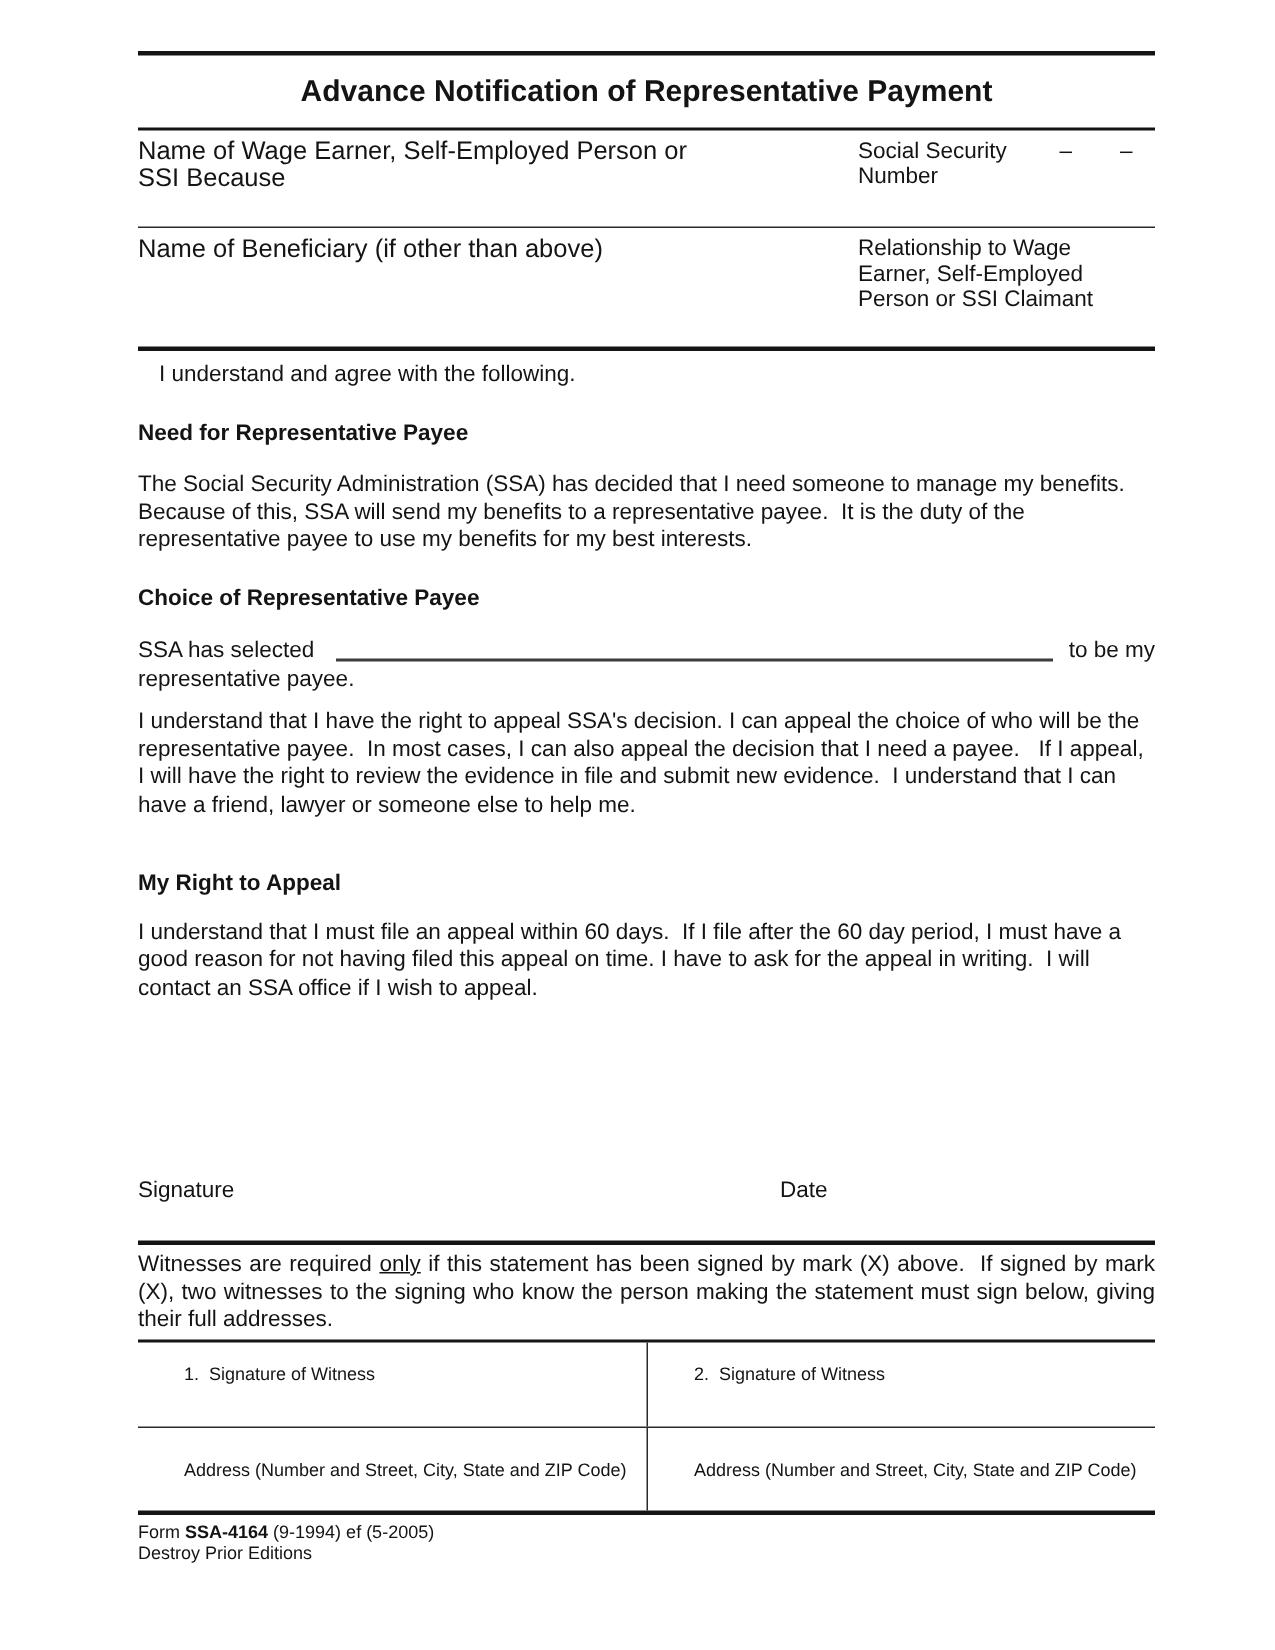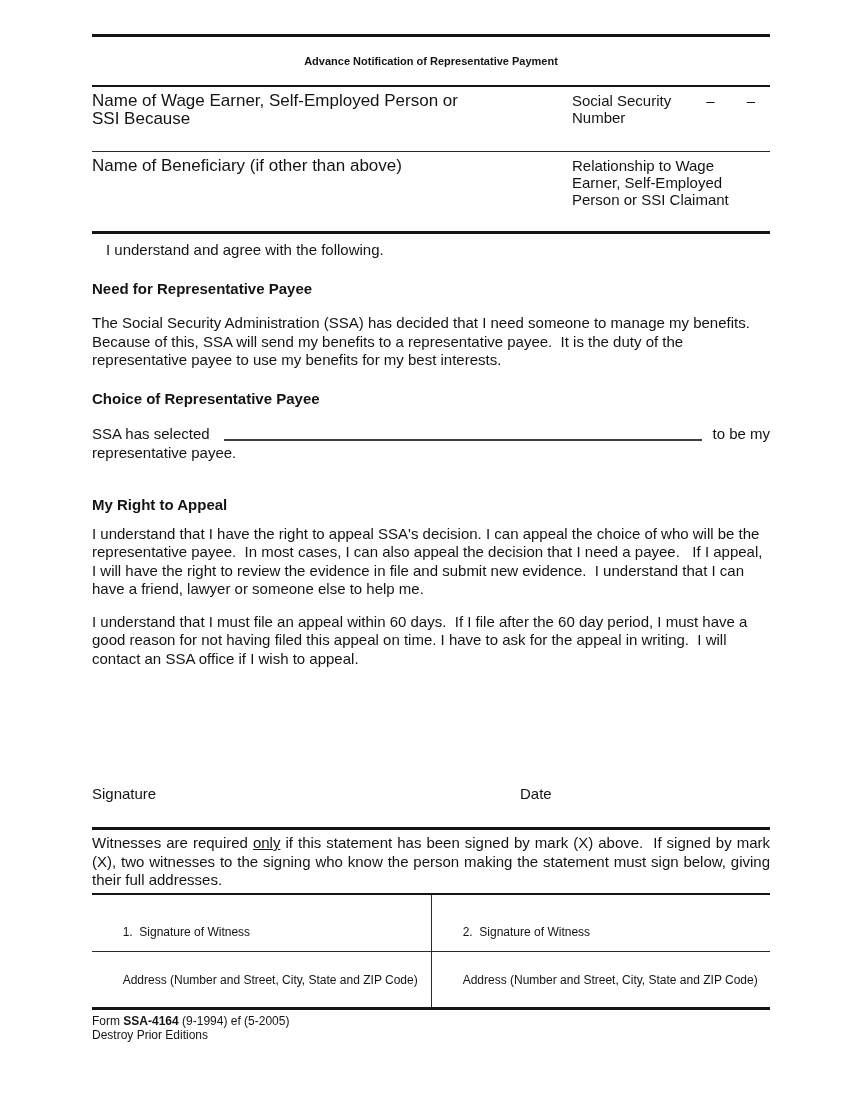--- a/index.html
+++ b/index.html
@@ -12,21 +12,21 @@
     color: #141414;
     padding: 0 80px 0 92px;
     overflow: hidden;
   }
   .rule { border: 0; border-top: 2px solid #141414; margin: 0; }
   .rule-3 { border-top-width: 3px; }
   .rule-15 { border-top-width: 1.5px; border-top-color: #2a2a2a; }
   .mt34 { margin-top: 34px; }
 
   .title {
-    font-size: 11px; font-weight: bold; text-align: center;
+    font-size: 20px; font-weight: bold; text-align: center;
     line-height: 22px; margin-top: 13px; margin-bottom: 13px;
   }
 
   .hrow { display: flex; justify-content: space-between; }
   .hrow1 { height: 64px; padding-top: 5px; }
   .hrow2 { height: 79px; padding-top: 5px; }
   .cell-left { width: 440px; font-size: 17px; line-height: 18px; }
   .cell-right { width: 198px; font-size: 15px; line-height: 17px; }
   .ssn-col { display: flex; flex-direction: row; justify-content: space-between; padding-bottom: 2px; }
   .ssn-dashes { text-align: center; white-space: pre; font-size: 15px; letter-spacing: 1px; padding-right: 14px; }
@@ -57,21 +57,21 @@
 
   .hr-sign-sep { margin-top: 25px; }
 
   .witness-note { margin-top: 4px; text-align: justify; width: 678px; }
   .witness-note .u { text-decoration: underline; }
 
   .wtable { margin-top: 3px; border-top: 2px solid #141414; border-bottom: 3px solid #141414; width: 678px; }
   .wrow { display: flex; }
   .wrow-sig { height: 57px; border-bottom: 1.5px solid #2a2a2a; }
   .wrow-addr { height: 55px; }
-  .wcell { flex: 1; font-size: 12px; line-height: 14px; padding: 16px 8px 0 4px; white-space: pre-wrap; }
+  .wcell { flex: 1; font-size: 12px; line-height: 14px; padding: 0 8px 0 4px; white-space: pre-wrap; }
   .wcell-l { width: 340px; flex: none; border-right: 1.5px solid #2a2a2a; }
   .wrow-addr .wcell { padding-top: 7px; }
 
   .footer { margin-top: 4px; font-size: 12px; line-height: 14px; }
   .footer b { font-weight: bold; }
 </style>
 </head>
 <body>
 
 <div class="page">
@@ -116,22 +116,22 @@
   <p class="bodytext sect-h h-choice">Choice of Representative Payee</p>
   <div class="fill-wrap">
     <div class="fill-line">
       <span class="pre">SSA has selected</span>
       <span class="blank"></span>
       <span class="pre">to be my</span>
     </div>
     <div class="bodytext">representative payee.</div>
   </div>
 
+  <p class="bodytext para2">I understand that I have the right to appeal SSA's decision. I can appeal the choice of who will be the representative payee.  In most cases, I can also appeal the decision that I need a payee.   If I appeal, I will have the right to review the evidence in file and submit new evidence.  I understand that I can have a friend, lawyer or someone else to help me.</p>
   <p class="bodytext sect-h h-appeal">My Right to Appeal</p>
-  <p class="bodytext para2">I understand that I have the right to appeal SSA's decision. I can appeal the choice of who will be the representative payee.  In most cases, I can also appeal the decision that I need a payee.   If I appeal, I will have the right to review the evidence in file and submit new evidence.  I understand that I can have a friend, lawyer or someone else to help me.</p>
   <p class="bodytext para3">I understand that I must file an appeal within 60 days.  If I file after the 60 day period, I must have a good reason for not having filed this appeal on time. I have to ask for the appeal in writing.  I will contact an SSA office if I wish to appeal.</p>
 
   <div class="sig-row">
     <div class="sig-col sig-col-left">
       <div class="sig-line"></div>
       <div class="sig-label">Signature</div>
     </div>
     <div class="sig-col sig-col-right">
       <div class="sig-line"></div>
       <div class="sig-label">Date</div>

